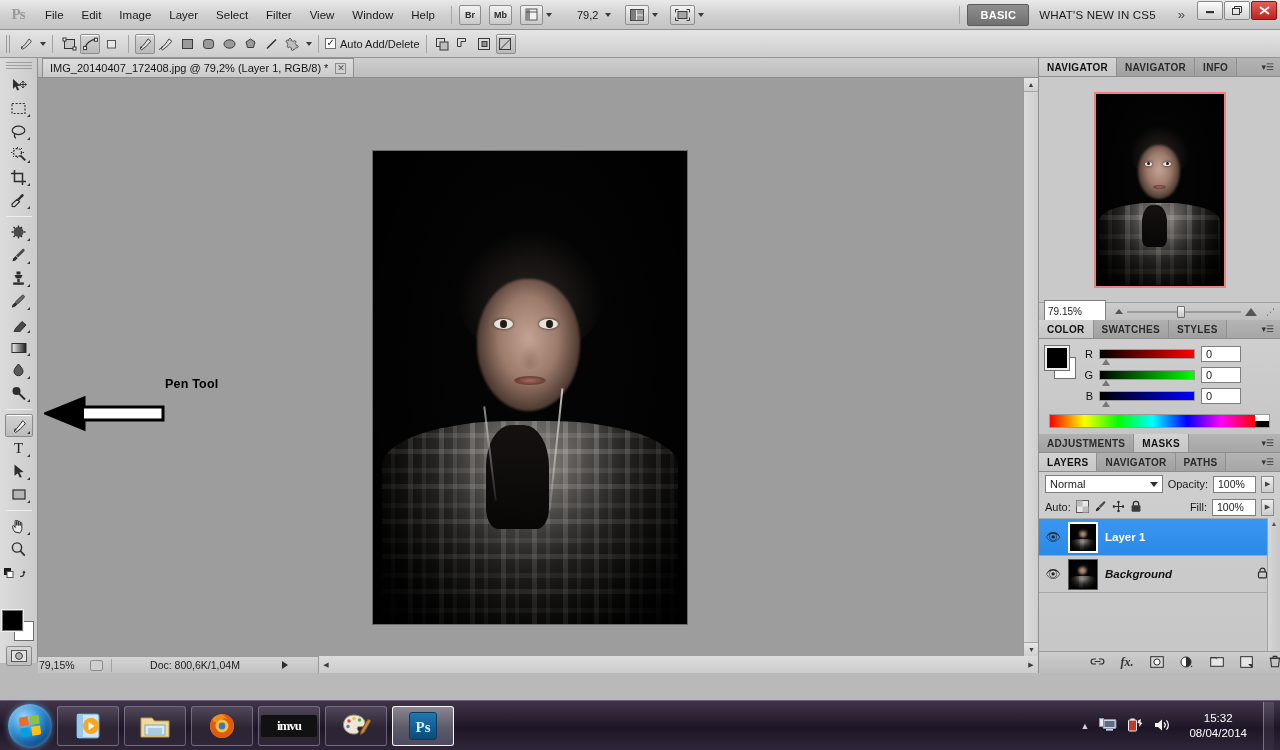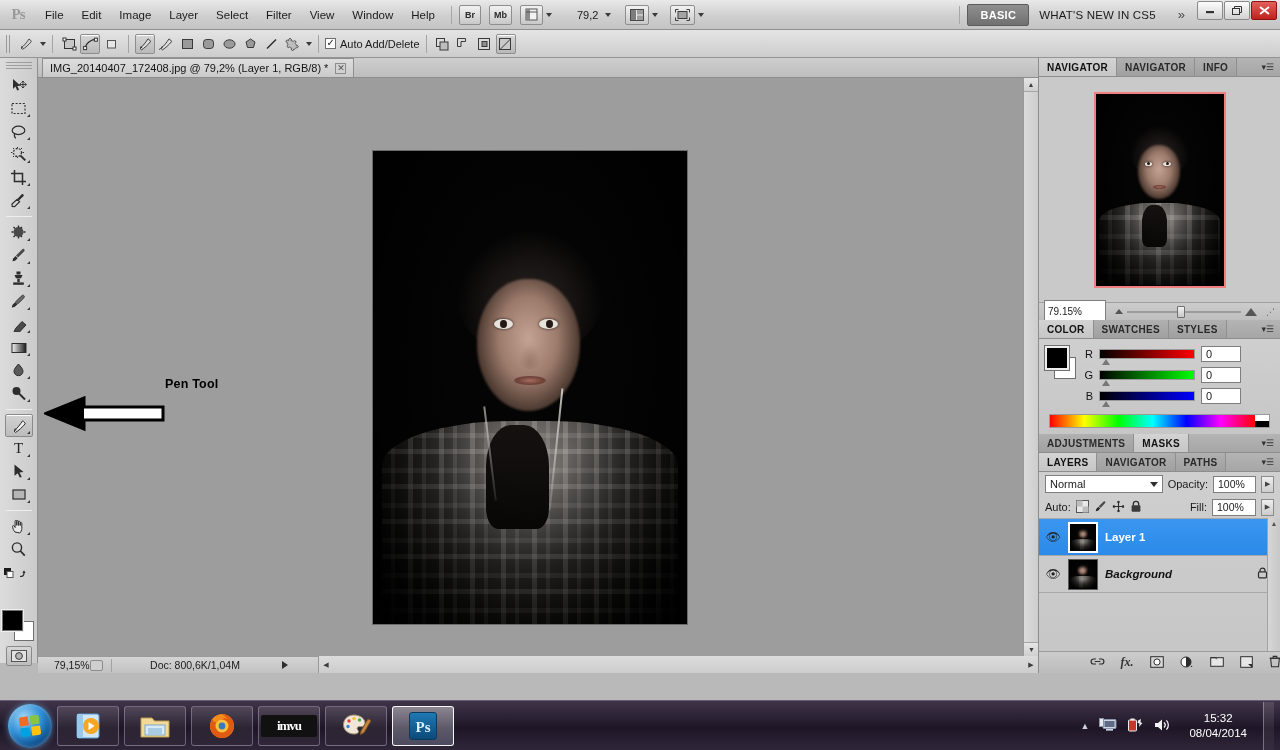--- a/index.html
+++ b/index.html
@@ -115,21 +115,21 @@
   .sc-arrow.bottom{ position:absolute; bottom:0; width:15px; border-top:1px solid #a5a5a5; border-bottom:none;}
   .photo-frame {
     position:absolute; left:334px; top:72px; width:316px; height:475px;
     border:1px solid #6b6b6b; background:#000; overflow:hidden;
   }
   .statusbar {
     position:absolute; bottom:0; left:0; width:1000px; height:17px;
     background:linear-gradient(#d4d4d4,#c2c2c2); border-top:1px solid #9a9a9a;
     display:flex; align-items:center; font-size:10.5px; color:#1c1c1c;
   }
-  .sb-zoom { width:52px; padding-left:16px; }
+  .sb-zoom { width:52px; padding-left:1px; }
   .sb-icon { width:13px;height:11px;border:1px solid #8c8c8c;background:#cfcfcf;border-radius:2px;}
   .sb-sep { width:1px;height:13px;background:#a3a3a3;margin:0 8px;}
   .sb-tri { width:0;height:0;border-top:4px solid transparent;border-bottom:4px solid transparent;border-left:6px solid #2e2e2e;margin-left:12px;}
   .sb-hscroll { position:absolute; right:0; bottom:0; height:17px; width:720px;
     background:linear-gradient(#dcdcdc,#cdcdcd); border-left:1px solid #9a9a9a; display:flex;align-items:center;}
   .sb-harrow { width:14px;height:15px;display:flex;align-items:center;justify-content:center;font-size:7px;color:#3d3d3d;}
 
   
   .anno-label { position:absolute; left:165px; top:377px; font-size:12.5px; font-weight:bold; color:#000; letter-spacing:.2px;}
   .anno-arrow { position:absolute; left:44px; top:396px; }

